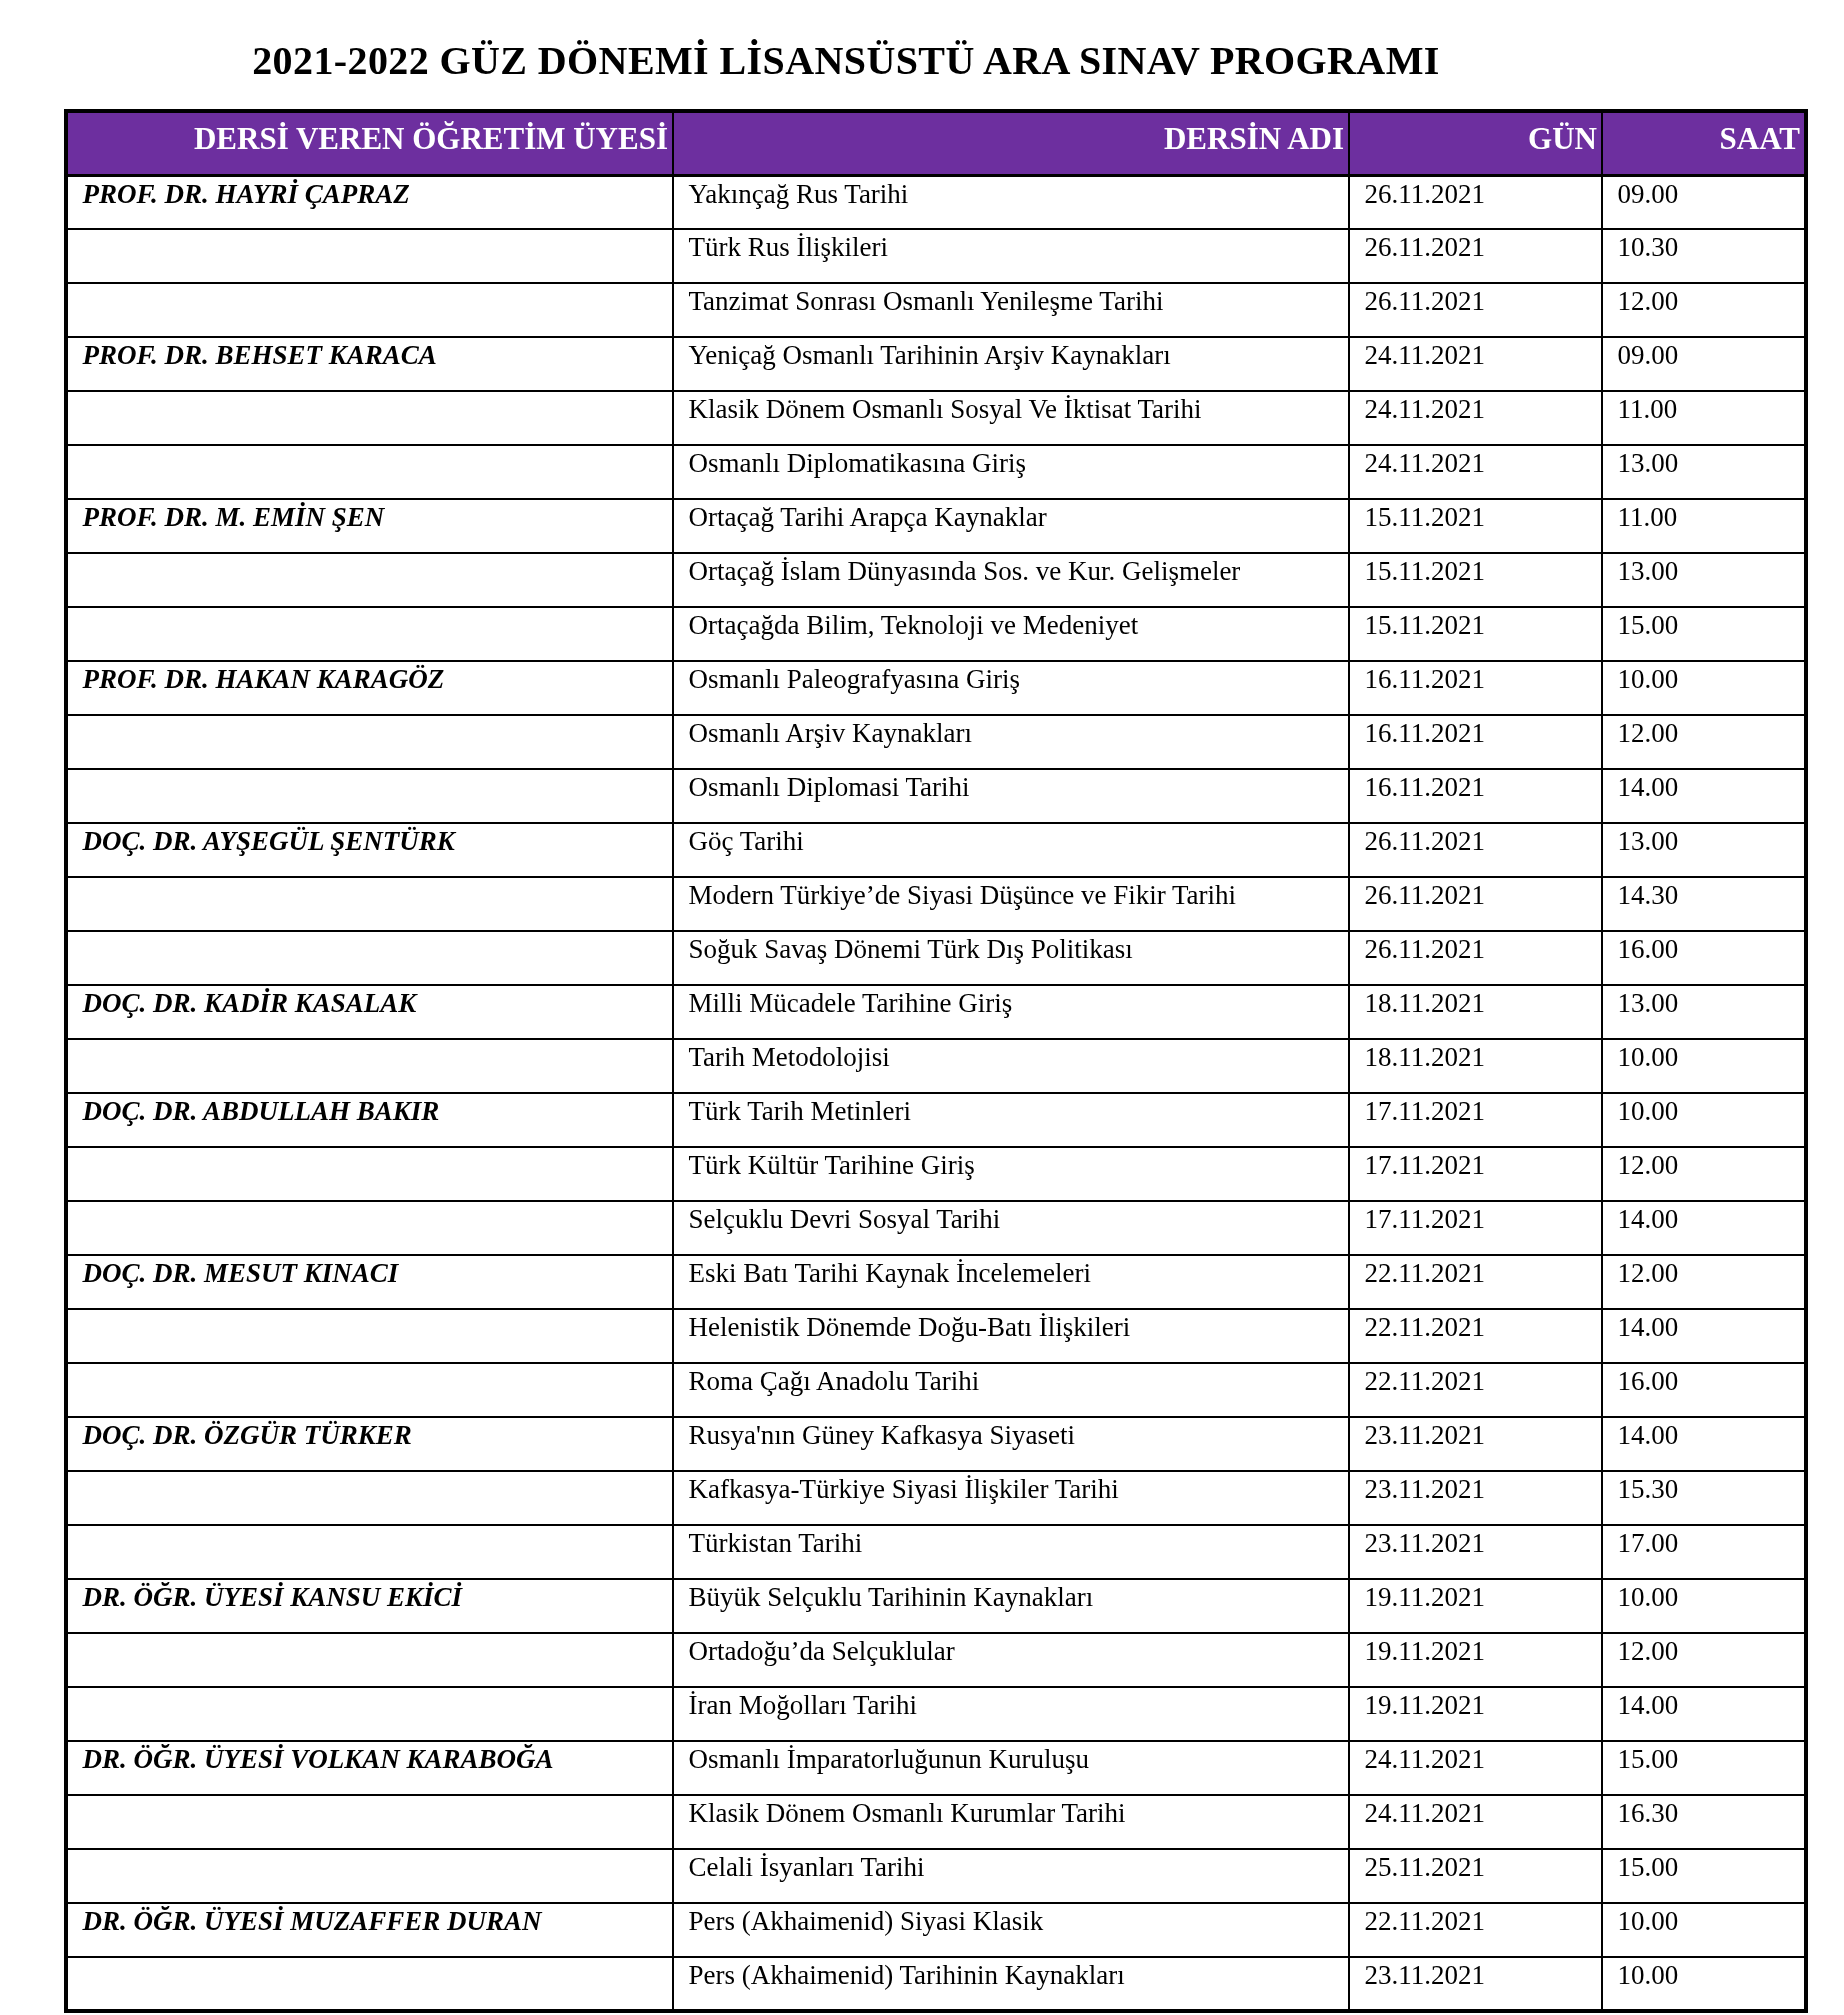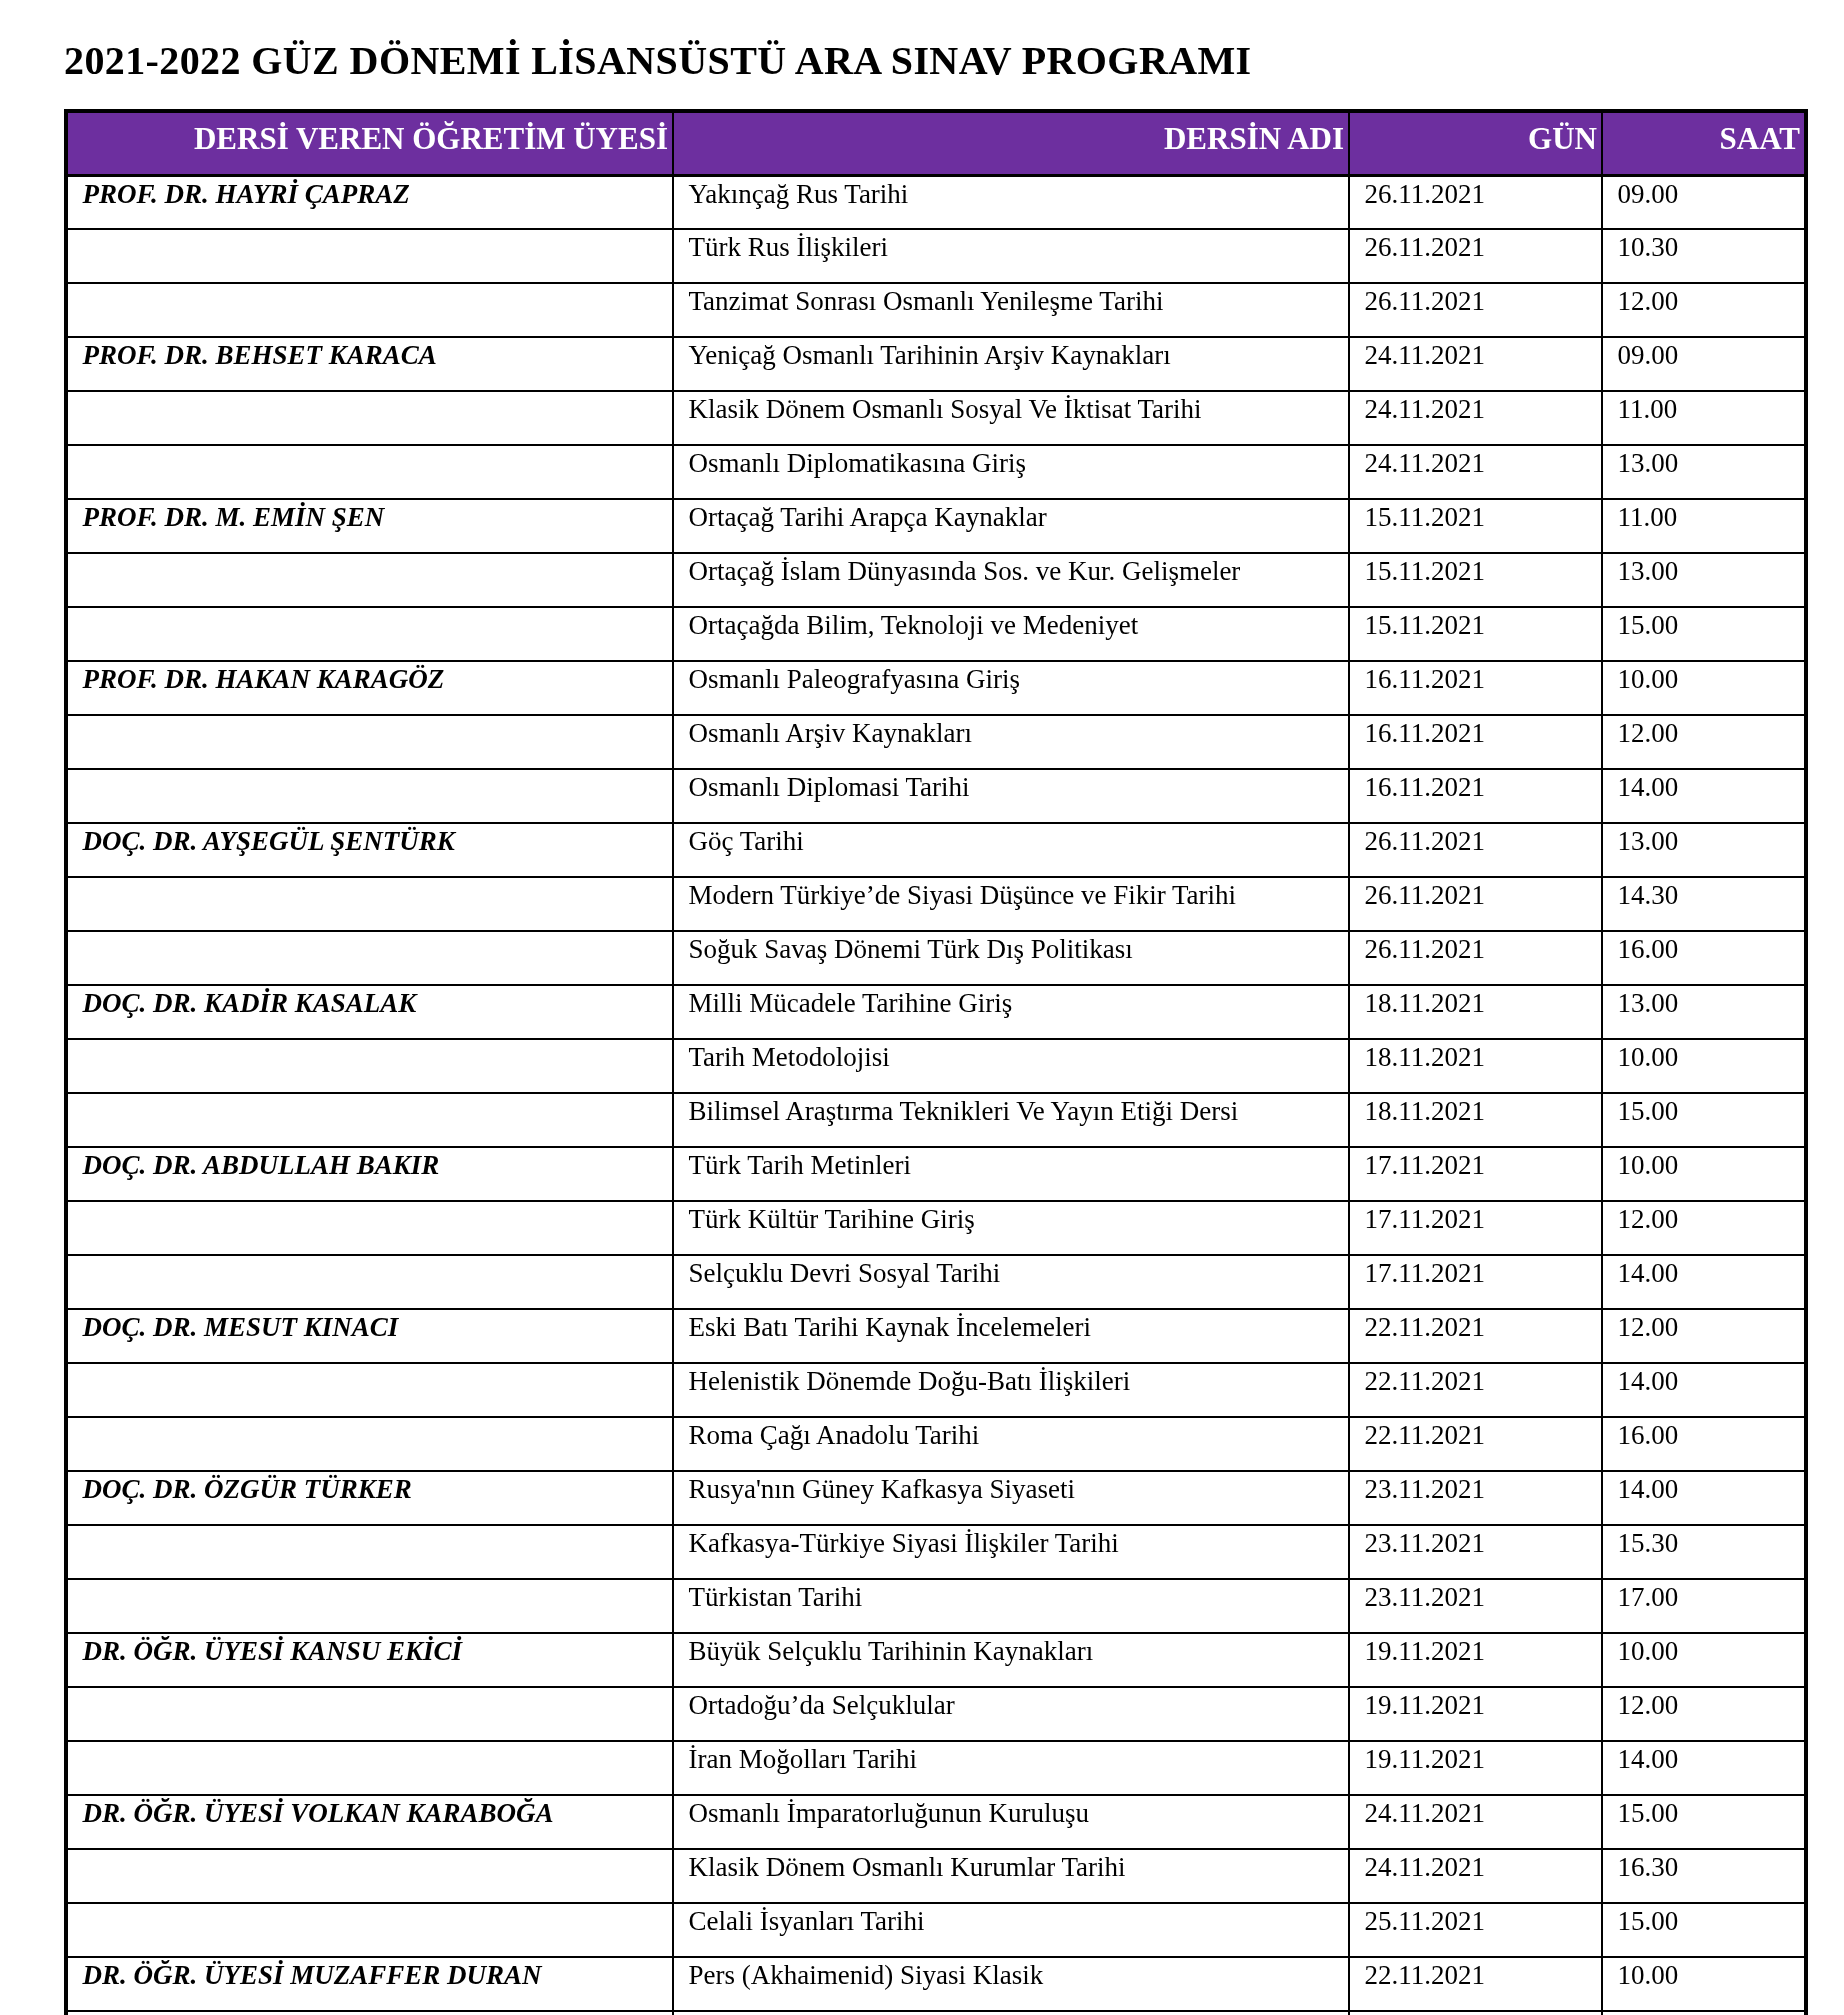--- a/index.html
+++ b/index.html
@@ -20,20 +20,21 @@
     width:1845px;
     height:2512px;
     background:var(--page-bg);
     overflow:hidden;
   }
   .doc-title{
     position:absolute;
     left:64px;
     top:37px;
     width:1564px;
+    text-align:center;
     font-size:40px;
     font-weight:bold;
     white-space:nowrap;
     letter-spacing:0.4px;
   }
   table.schedule{
     position:absolute;
     left:64px;
     top:109px;
     width:1741px;
@@ -190,26 +191,20 @@
           <td>18.11.2021</td>
           <td>13.00</td>
         </tr>
         <tr>
           <td class="col-instructor"></td>
           <td>Tarih Metodolojisi</td>
           <td>18.11.2021</td>
           <td>10.00</td>
         </tr>
         <tr>
-          <td class="col-instructor"></td>
-          <td>Bilimsel Araştırma Teknikleri Ve Yayın Etiği Dersi</td>
-          <td>18.11.2021</td>
-          <td>15.00</td>
-        </tr>
-        <tr>
           <td class="col-instructor">DOÇ. DR. ABDULLAH BAKIR</td>
           <td>Türk Tarih Metinleri</td>
           <td>17.11.2021</td>
           <td>10.00</td>
         </tr>
         <tr>
           <td class="col-instructor"></td>
           <td>Türk Kültür Tarihine Giriş</td>
           <td>17.11.2021</td>
           <td>12.00</td>

